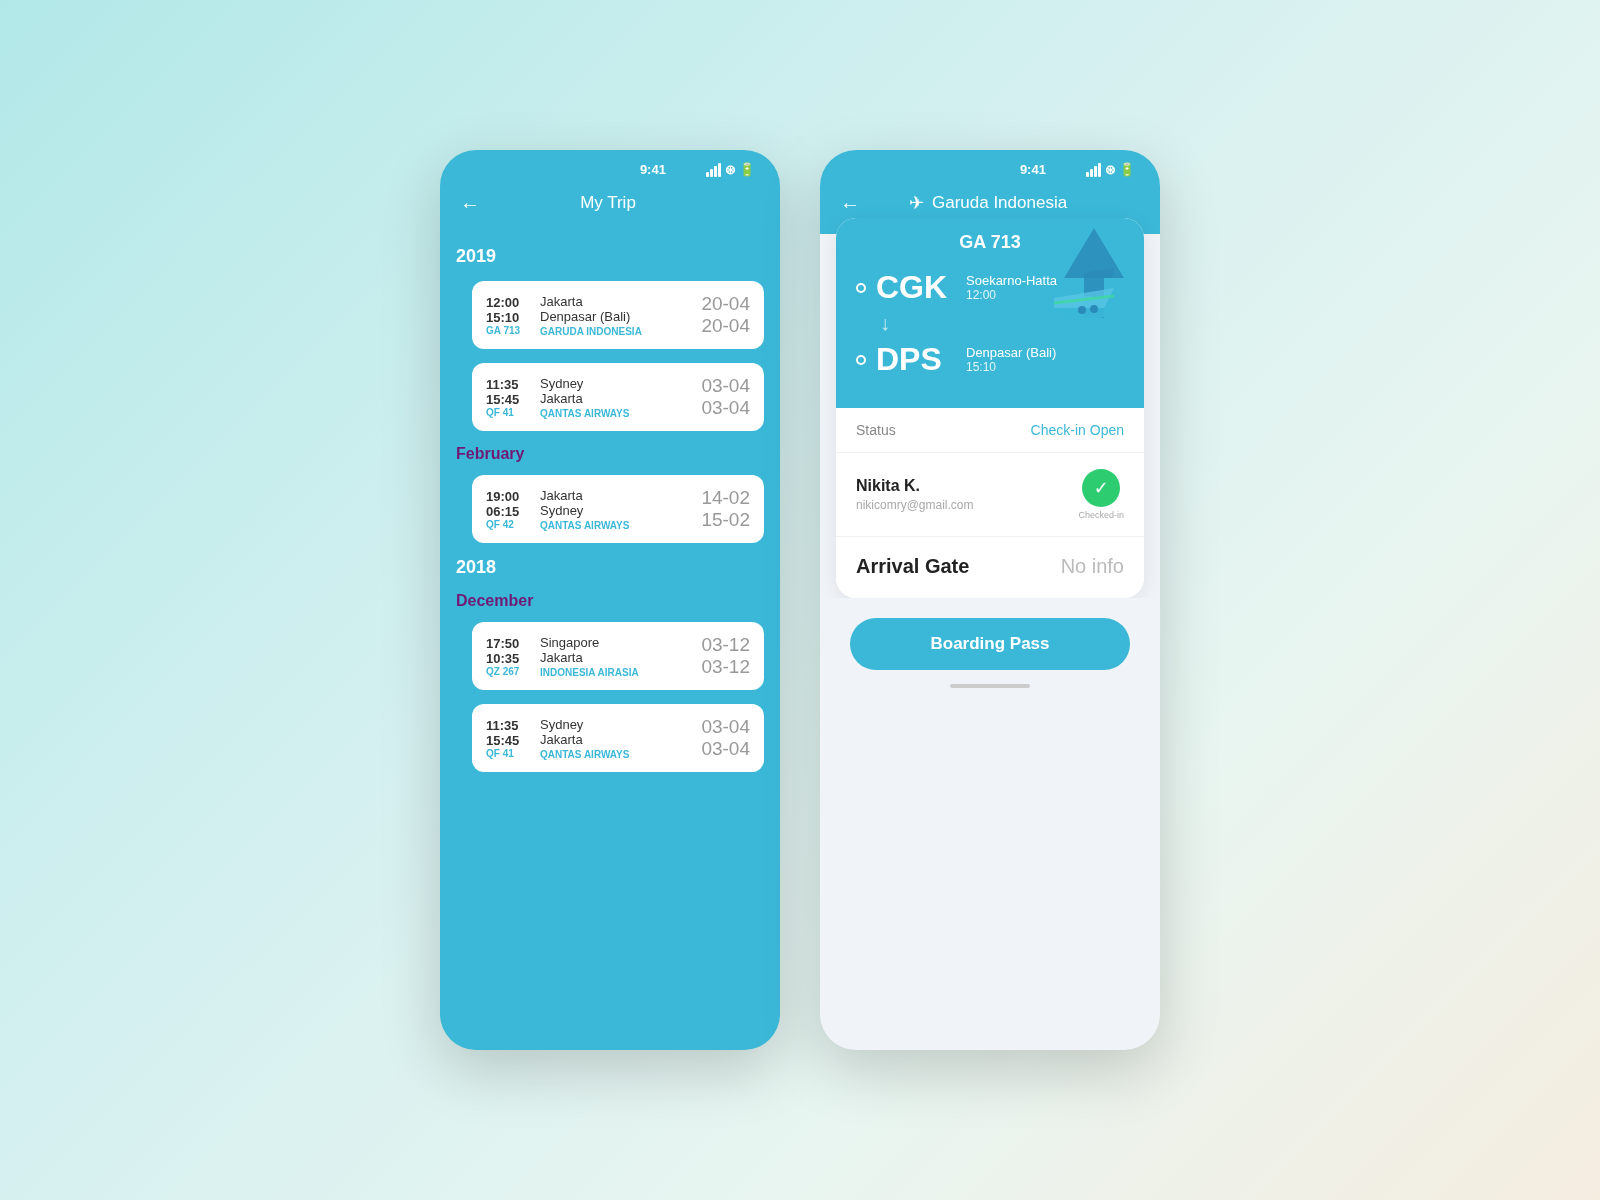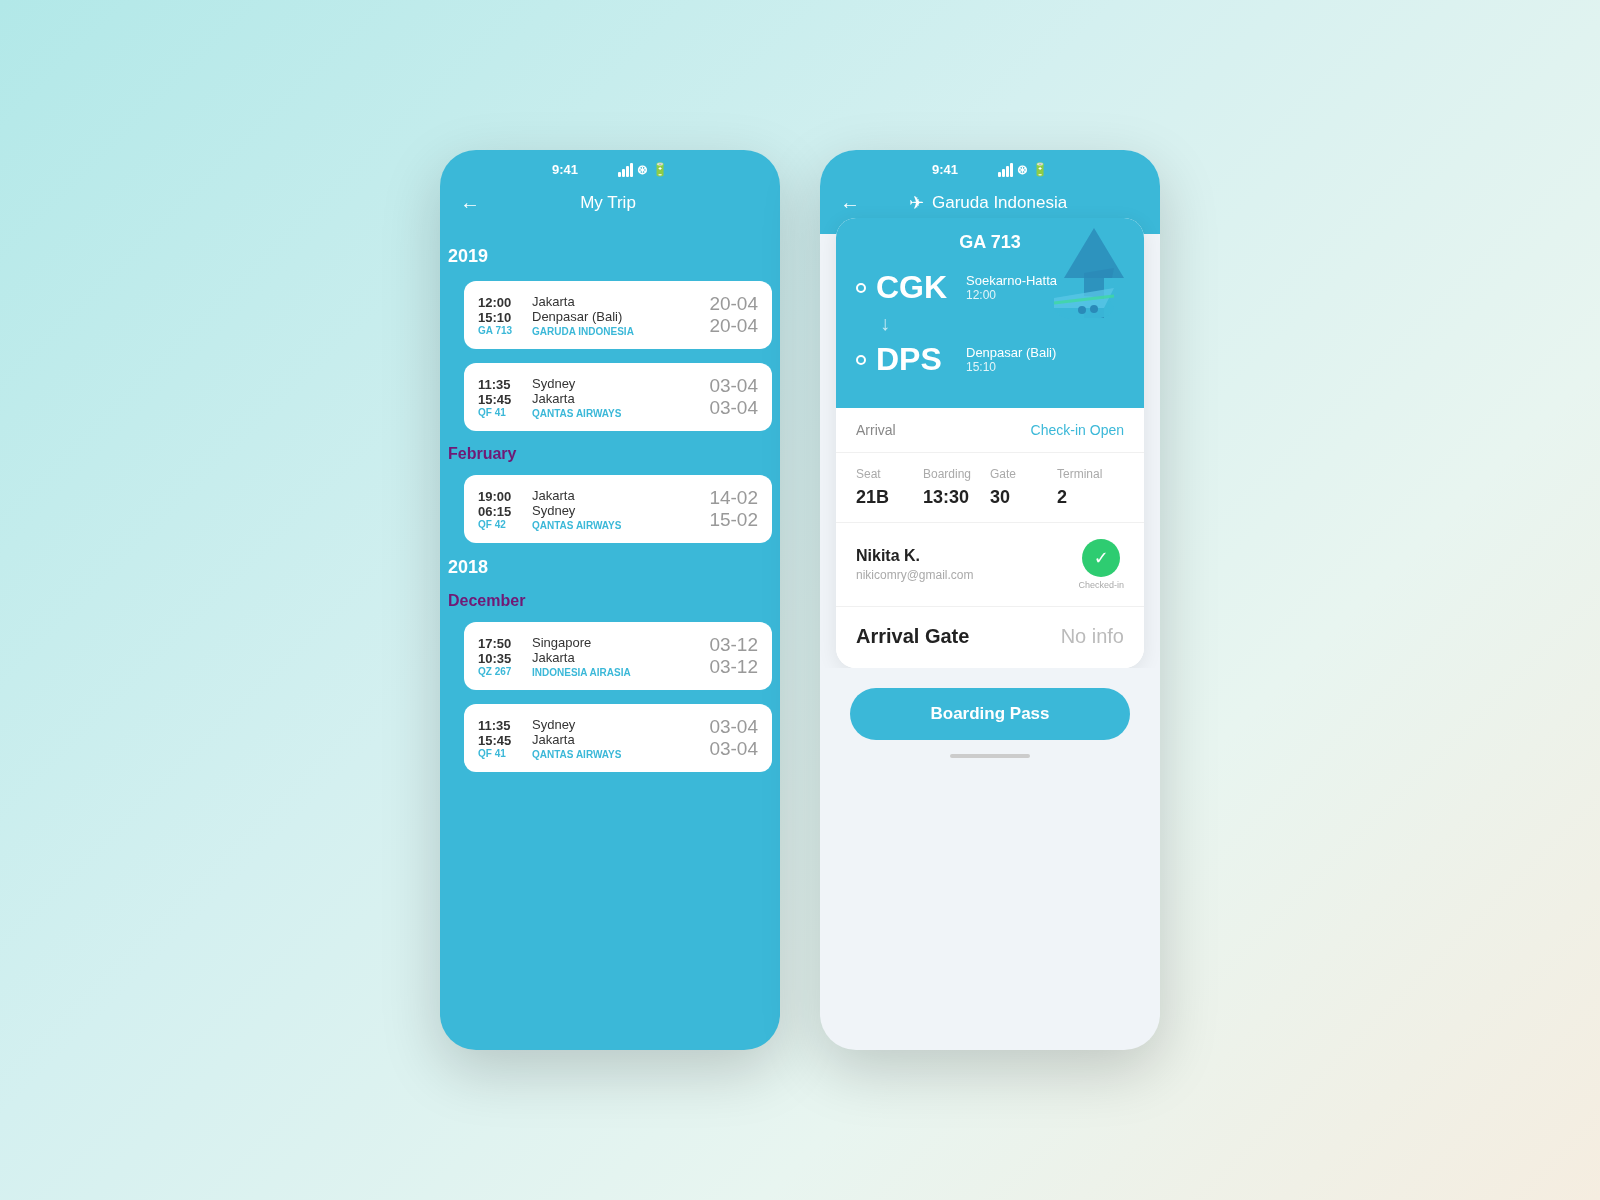--- a/index.html
+++ b/index.html
@@ -26,21 +26,21 @@
       flex-direction: column;
     }
 
     
     .phone-1 {
       background: #3bb8d8;
     }
 
     .status-bar {
       display: flex;
-      justify-content: center;
+      justify-content: flex-end;
       align-items: center;
       padding: 12px 24px 6px;
       color: white;
       font-size: 13px;
       font-weight: 600;
       gap: 40px;
     }
 
     .status-icons {
       display: flex;
@@ -64,21 +64,21 @@
     }
 
     .nav-title {
       font-size: 17px;
       font-weight: 500;
       color: white;
     }
 
     .trip-content {
       flex: 1;
-      padding: 10px 8px 24px;
+      padding: 10px 16px 24px;
       overflow-y: auto;
     }
 
     .year-label {
       font-size: 18px;
       font-weight: 600;
       color: white;
       margin-bottom: 14px;
       margin-top: 8px;
     }
@@ -615,42 +615,24 @@
           <span class="route-code">DPS</span>
           <div>
             <div class="route-airport">Denpasar (Bali)</div>
             <div class="route-time">15:10</div>
           </div>
         </div>
       </div>
     </div>
 
     <div class="status-row">
-      <span class="status-label">Arrival</span>
+      <span class="status-label">Status</span>
       <span class="status-value">Check-in Open</span>
     </div>
 
-    <div class="boarding-info-row">
-      <div class="info-col">
-        <span class="info-header">Seat</span>
-        <span class="info-value">21B</span>
-      </div>
-      <div class="info-col">
-        <span class="info-header">Boarding</span>
-        <span class="info-value">13:30</span>
-      </div>
-      <div class="info-col">
-        <span class="info-header">Gate</span>
-        <span class="info-value">30</span>
-      </div>
-      <div class="info-col">
-        <span class="info-header">Terminal</span>
-        <span class="info-value">2</span>
-      </div>
-    </div>
 
     <div class="passenger-row">
       <div>
         <div class="passenger-name">Nikita K.</div>
         <div class="passenger-email">nikicomry@gmail.com</div>
       </div>
       <div class="checked-in-badge">
         <div class="check-circle">✓</div>
         <span class="checked-in-label">Checked-in</span>
       </div>

